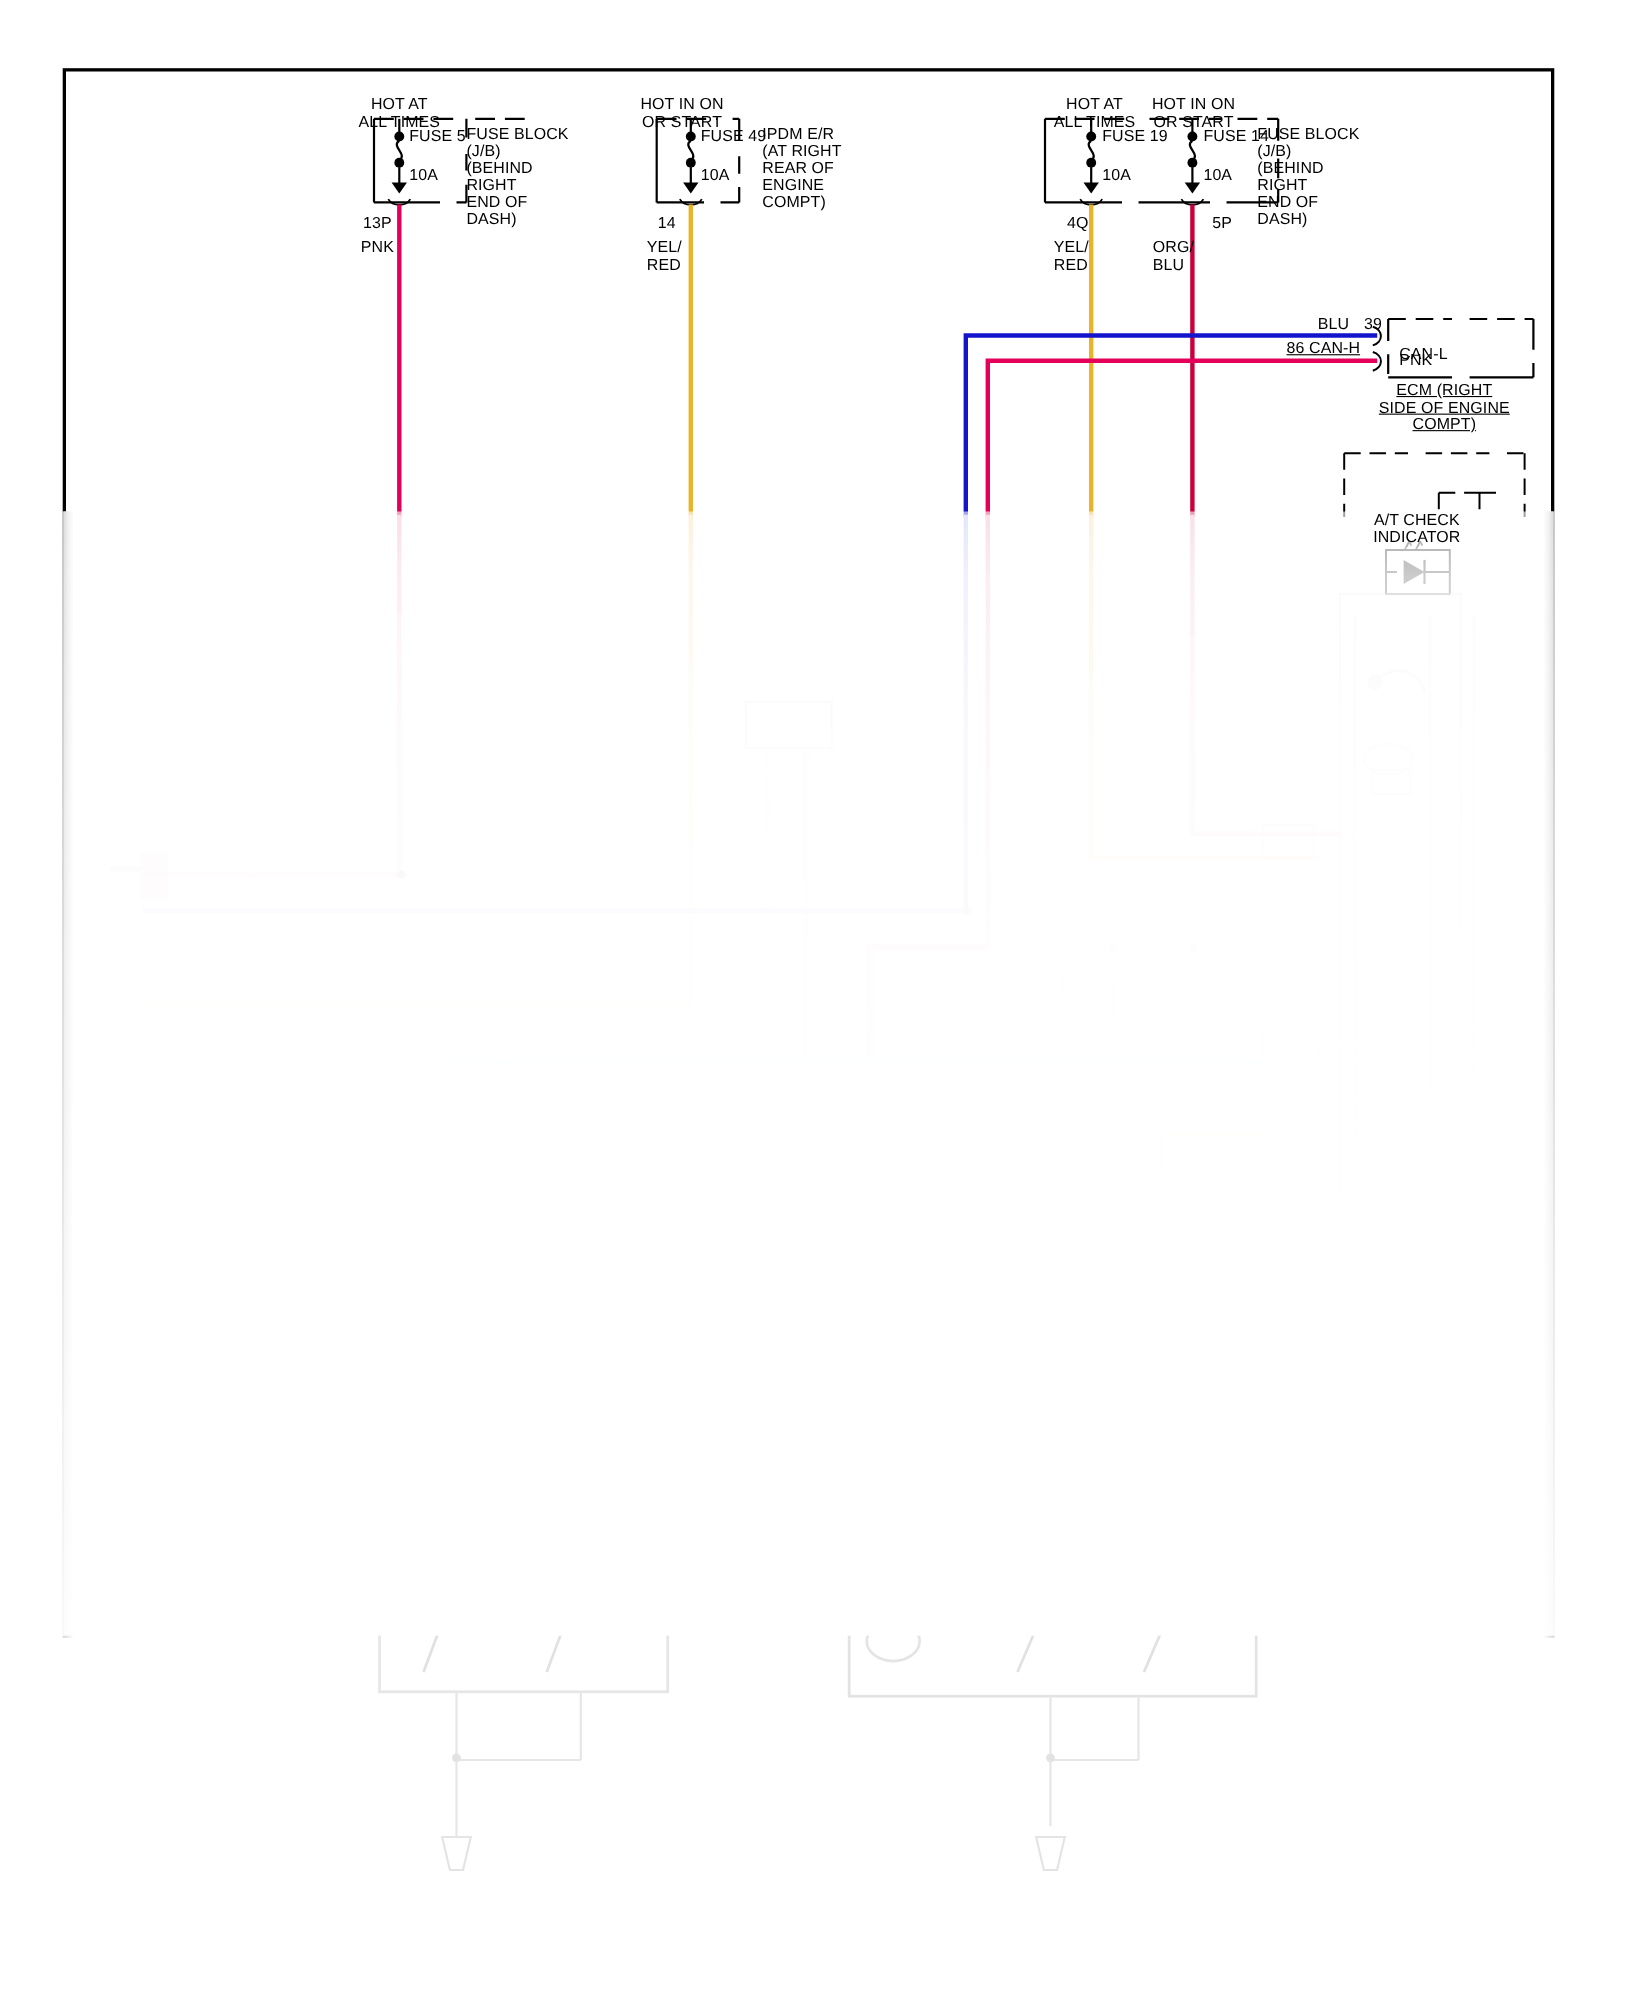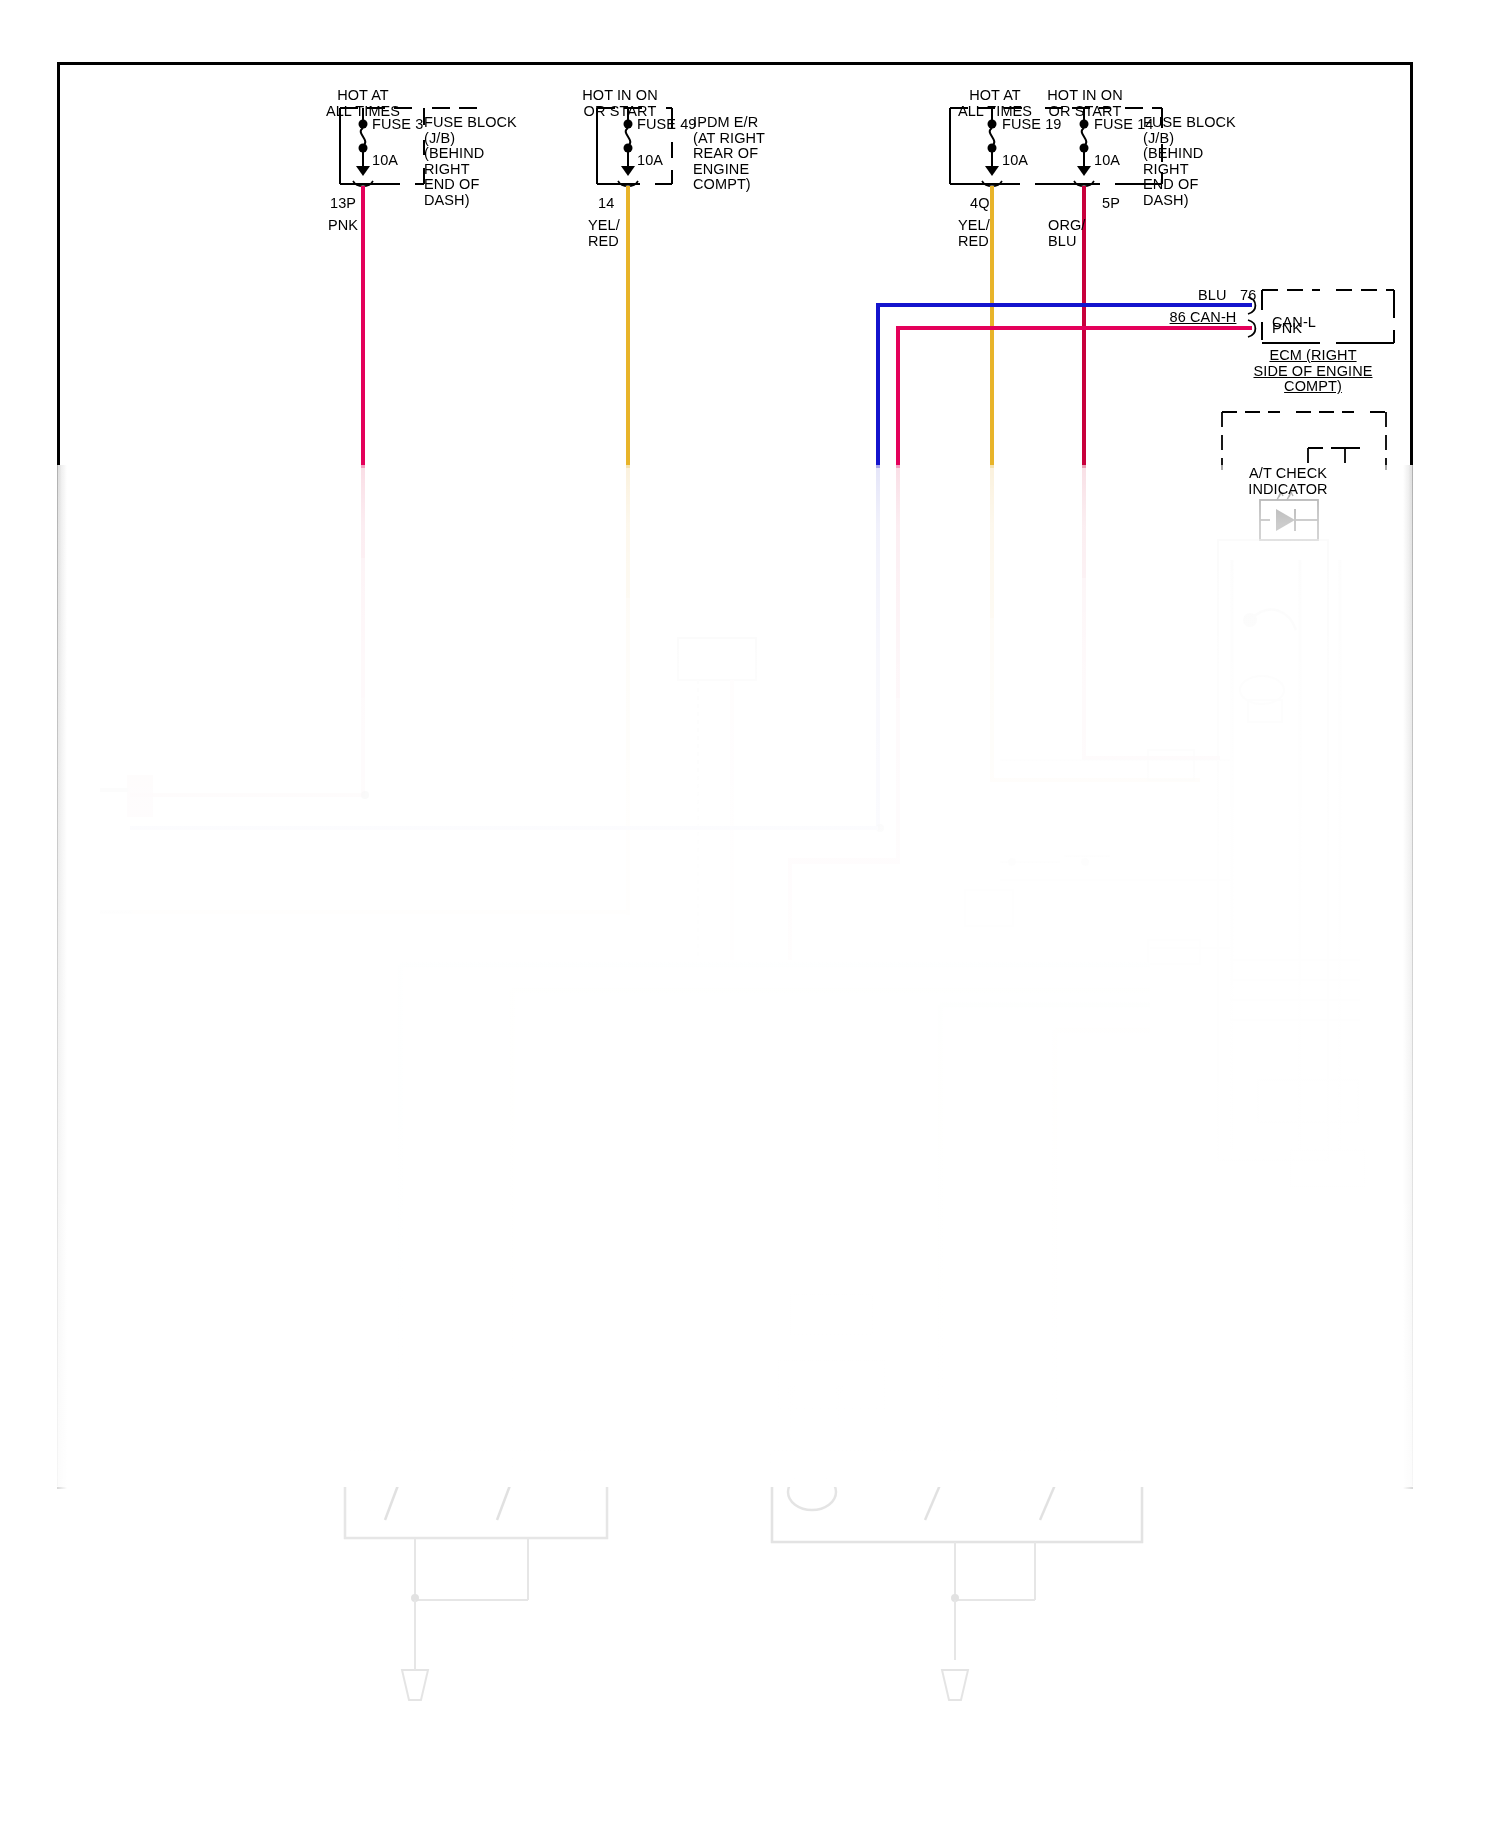--- a/index.html
+++ b/index.html
@@ -226,21 +226,21 @@
     <line x1="59" y1="465" x2="59" y2="1486" stroke="#cfcfcf" stroke-width="3"></line>
     <line x1="59" y1="1484" x2="1411" y2="1484" stroke="#dcdcdc" stroke-width="3"></line>
   </svg>
 
   <div class="fade"></div>
   <div class="shadow-l"></div>
   <div class="shadow-r"></div>
 
   <div class="lbl c" style="left:283px;top:88px;width:160px;">HOT AT
 ALL TIMES</div>
-  <div class="lbl" style="left:372px;top:117px;">FUSE 3</div>
+  <div class="lbl" style="left:372px;top:117px;">FUSE 5</div>
   <div class="lbl" style="left:372px;top:153px;">10A</div>
   <div class="lbl" style="left:424px;top:115px;width:120px;">FUSE BLOCK
 (J/B)
 (BEHIND
 RIGHT
 END OF
 DASH)</div>
   <div class="lbl" style="left:330px;top:196px;">13P</div>
   <div class="lbl" style="left:328px;top:218px;width:60px;">PNK</div>
 
@@ -273,21 +273,21 @@
 (J/B)
 (BEHIND
 RIGHT
 END OF
 DASH)</div>
   <div class="lbl" style="left:1060px;top:196px;margin-left:42px;">5P</div>
   <div class="lbl" style="left:1048px;top:218px;width:60px;">ORG/
 BLU</div>
 
   <div class="lbl" style="left:1198px;top:288px;">BLU</div>
-  <div class="lbl" style="left:1240px;top:288px;">76</div>
+  <div class="lbl" style="left:1240px;top:288px;">39</div>
   <div class="lbl" style="left:1272px;top:315px;">CAN-L</div>
   <div class="lbl r" style="left:1148px;top:310px;width:110px;">86 CAN-H</div>
   <div class="lbl" style="left:1272px;top:321px;">PNK</div>
   <div class="lbl r" style="left:1228px;top:348px;width:170px;">ECM (RIGHT
 SIDE OF ENGINE
 COMPT)</div>
 
   <div class="lbl c" style="left:1218px;top:466px;width:140px;">A/T CHECK
 INDICATOR</div>
 

